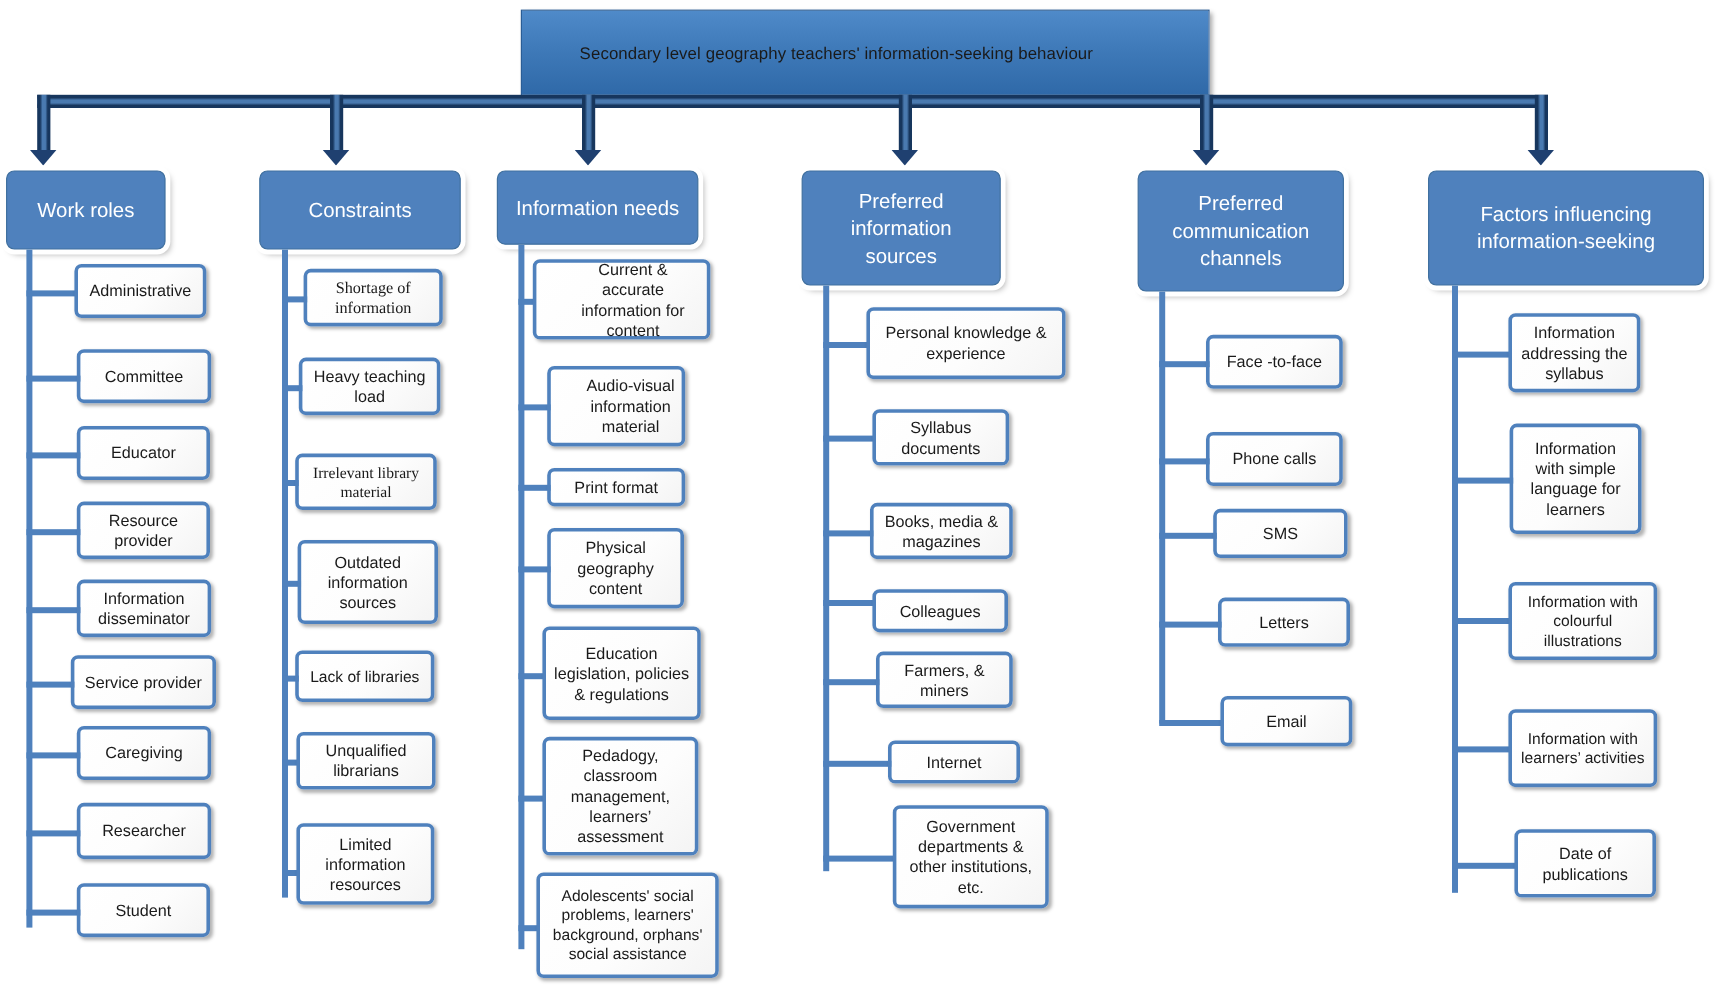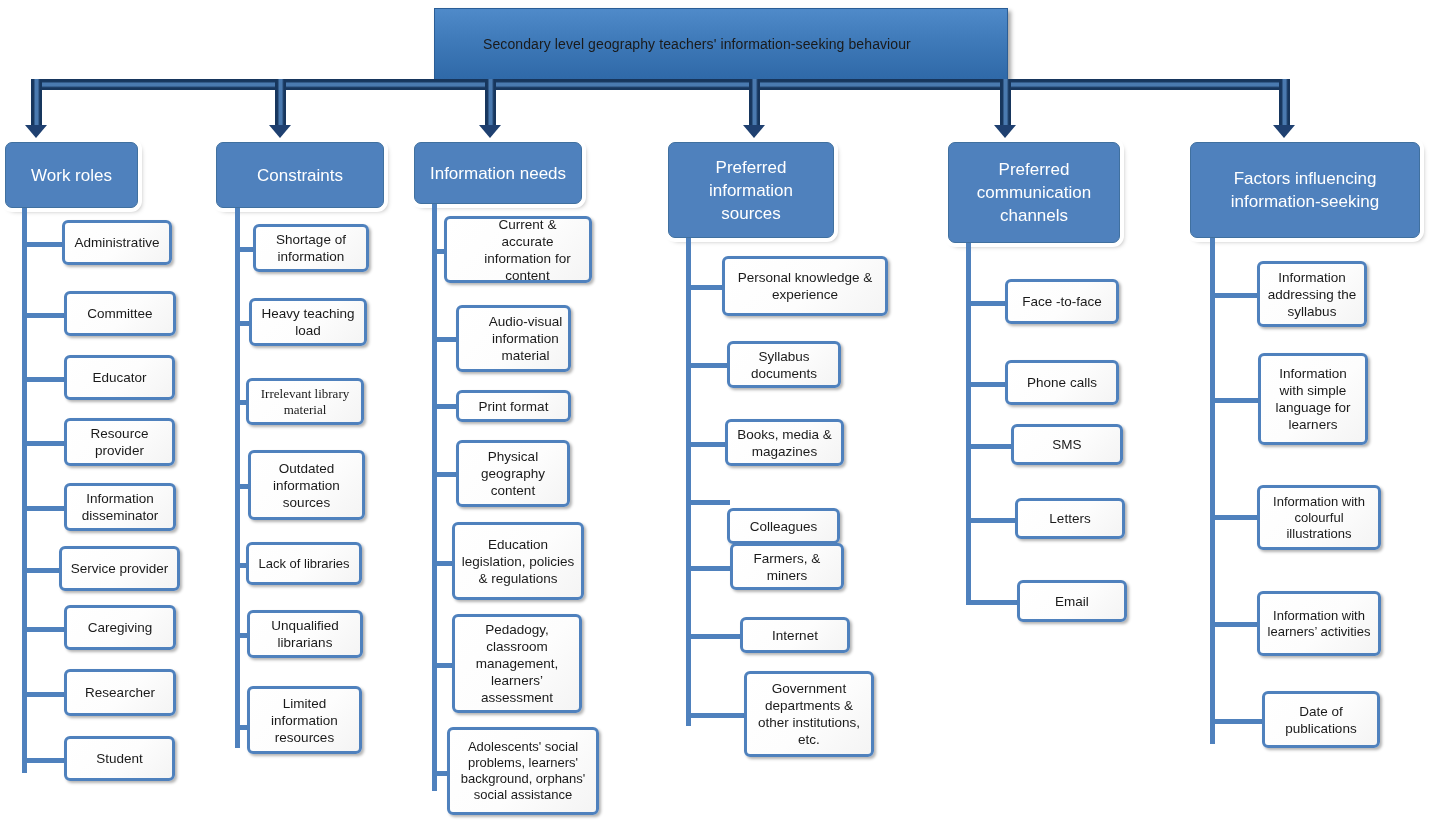--- a/index.html
+++ b/index.html
@@ -185,21 +185,21 @@
   <div class="leaf-box" style="left:64px;top:736px;width:111px;height:45px;">
     <span class="label">Student</span>
     </div>
 
   <div class="cat-box" style="left:216px;top:142px;width:168px;height:66px;">
     <span class="label">Constraints</span>
   </div>
   <div class="spine" style="left:235px;top:208px;height:540px;"></div>
 
   <div class="stub" style="left:235px;top:247px;width:22px;"></div>
-  <div class="leaf-box" style="left:253px;top:224px;width:116px;height:48px;">
+  <div class="leaf-box" style="left:253px;top:224px;width:116px;height:48px;font-family:Liberation Serif, serif;">
     <span class="label">Shortage of information</span>
     </div>
 
   <div class="stub" style="left:235px;top:321px;width:18px;"></div>
   <div class="leaf-box" style="left:249px;top:298px;width:118px;height:48px;">
     <span class="label">Heavy teaching load</span>
     </div>
 
   <div class="stub" style="left:235px;top:400px;width:14px;"></div>
   <div class="leaf-box small" style="left:246px;top:378px;width:118px;height:47px;font-family:Liberation Serif, serif;">
@@ -280,21 +280,21 @@
   <div class="leaf-box" style="left:727px;top:341px;width:114px;height:47px;">
     <span class="label">Syllabus documents</span>
     </div>
 
   <div class="stub" style="left:686px;top:442px;width:42px;"></div>
   <div class="leaf-box" style="left:725px;top:419px;width:119px;height:47px;">
     <span class="label">Books, media &amp; magazines</span>
     </div>
 
   <div class="stub" style="left:686px;top:500px;width:44px;"></div>
-  <div class="leaf-box" style="left:727px;top:508px;width:113px;height:36px;">
+  <div class="leaf-box" style="left:727px;top:491px;width:113px;height:36px;">
     <span class="label">Colleagues</span>
     </div>
 
   <div class="stub" style="left:686px;top:566px;width:47px;"></div>
   <div class="leaf-box" style="left:730px;top:543px;width:114px;height:47px;">
     <span class="label">Farmers, &amp; miners</span>
     </div>
 
   <div class="stub" style="left:686px;top:634px;width:57px;"></div>
   <div class="leaf-box" style="left:740px;top:617px;width:110px;height:36px;">

